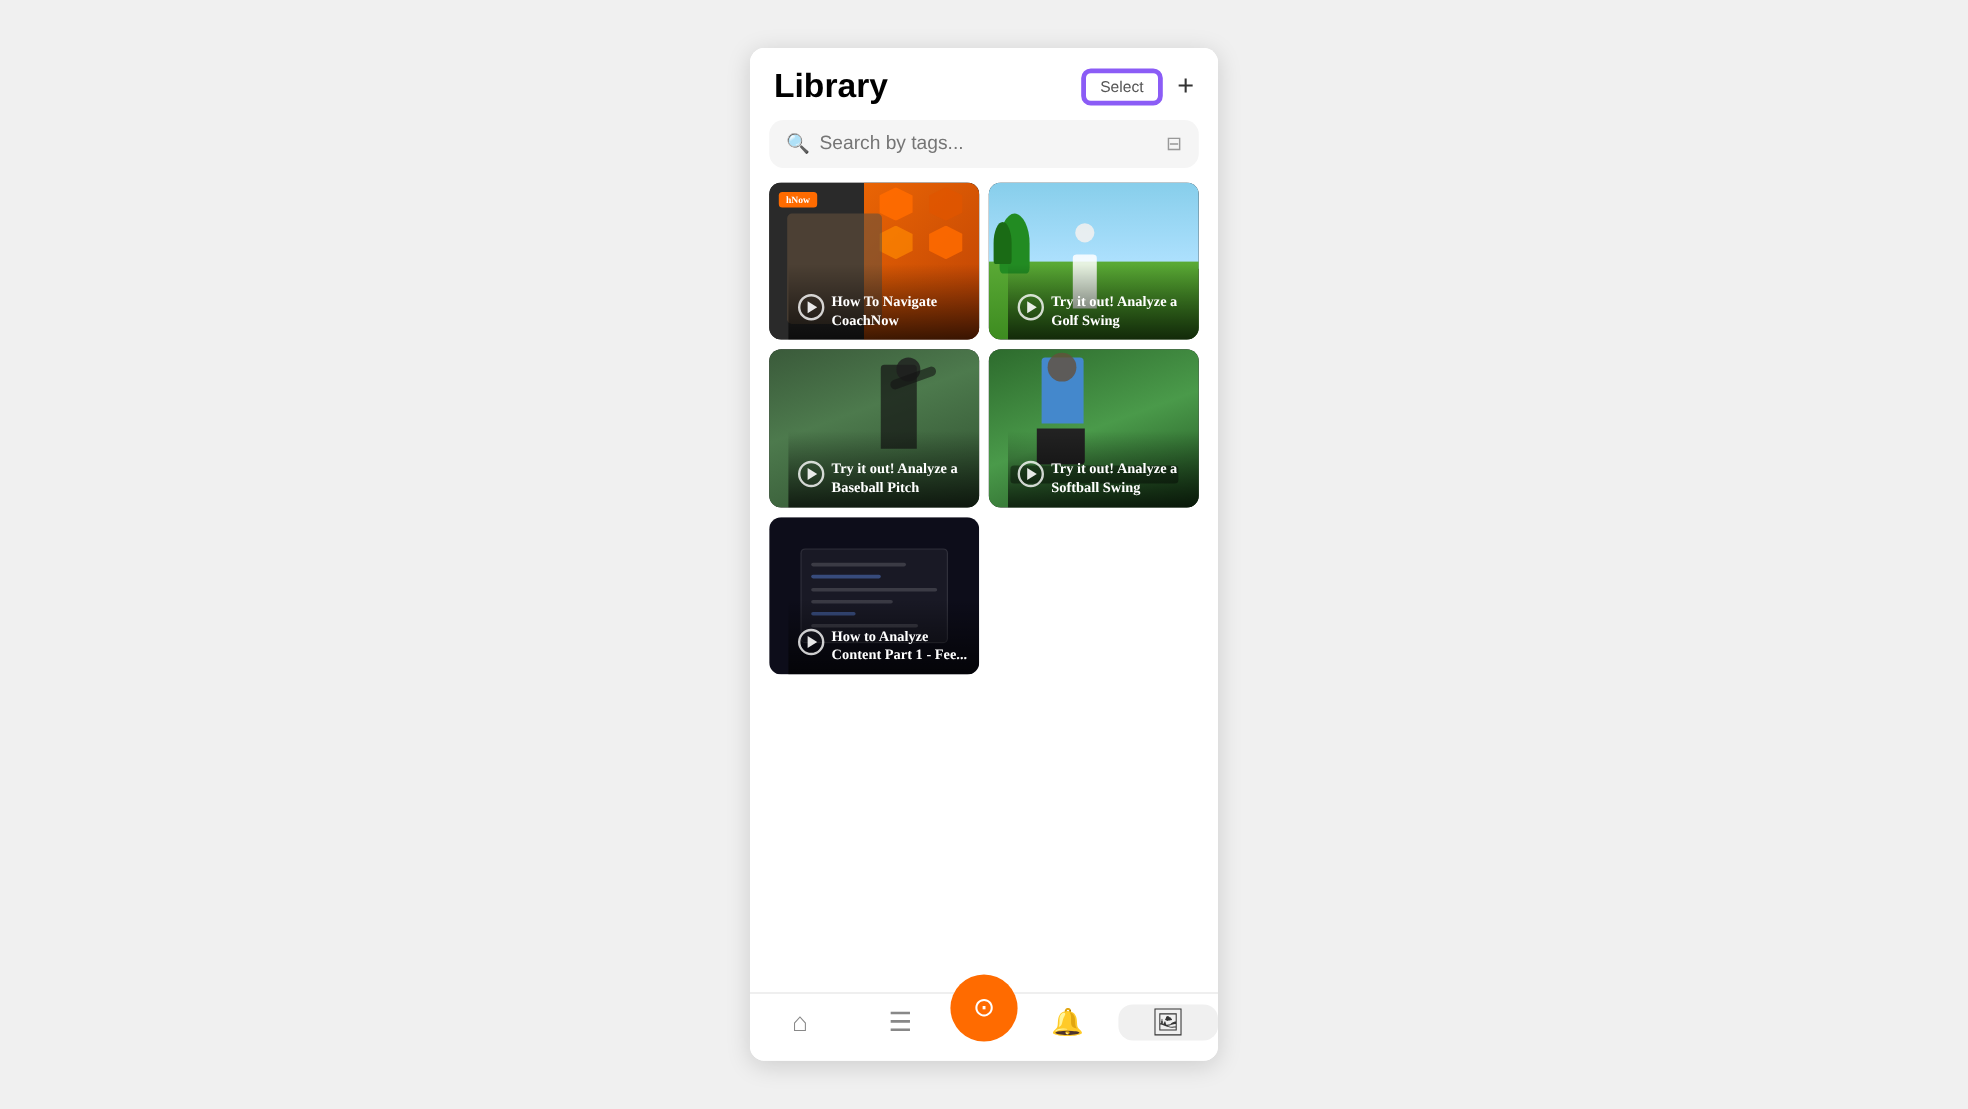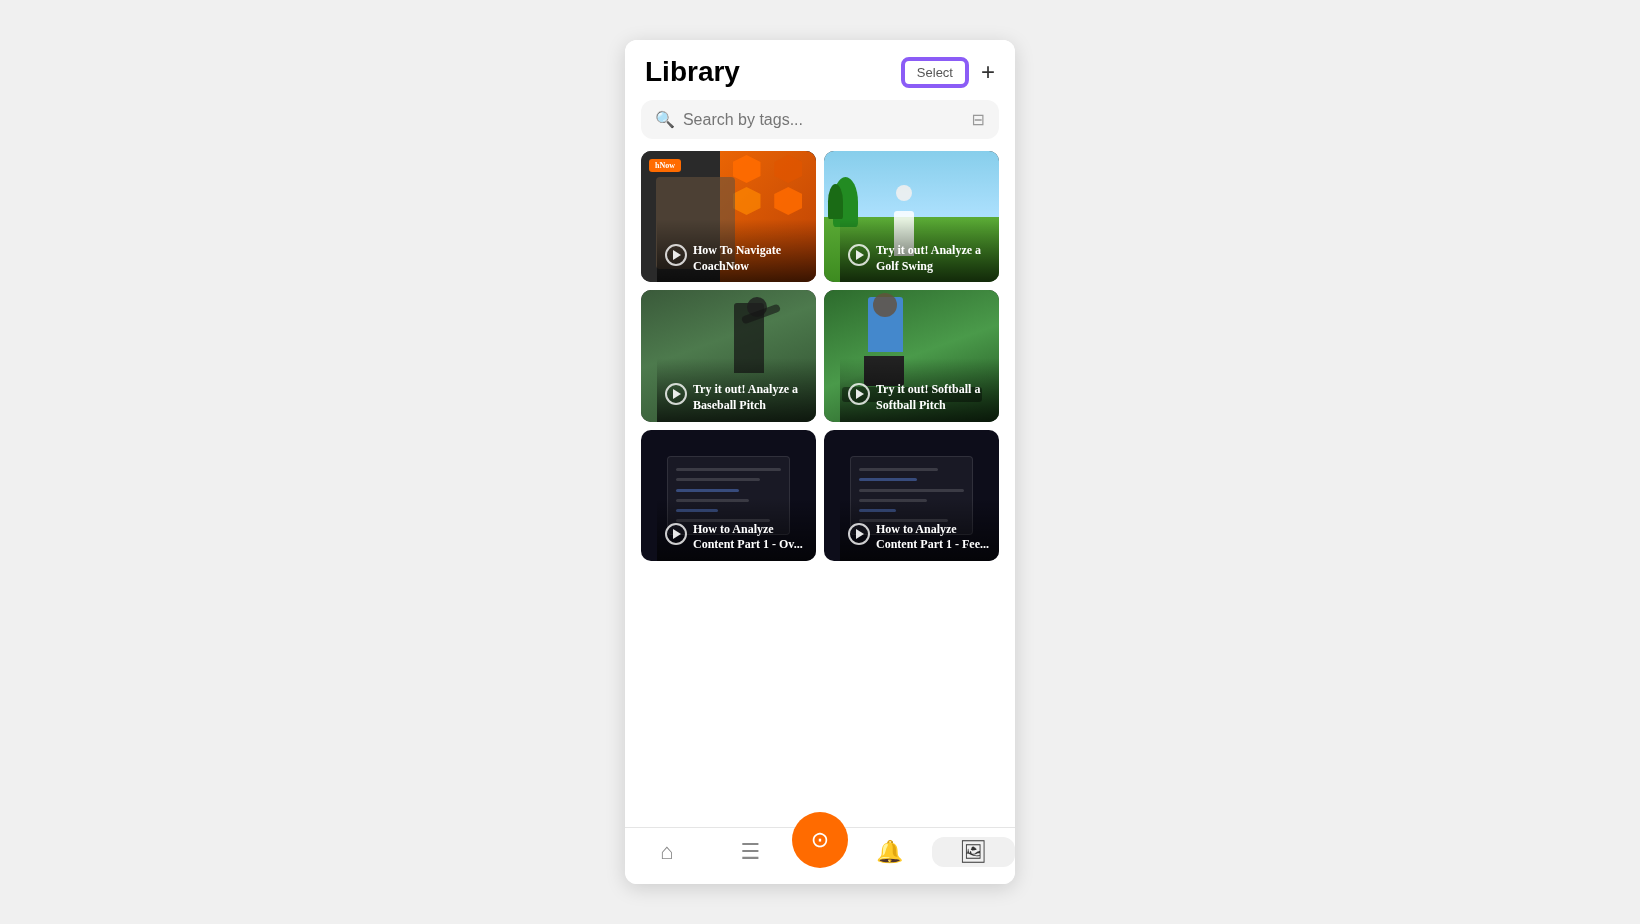--- a/index.html
+++ b/index.html
@@ -346,45 +346,25 @@
 
           <div style="position:absolute;left:23%;top:50%;width:40px;height:30px;background:#222;border-radius:0 0 3px 3px;"></div>
 
           <div style="position:absolute;bottom:15%;left:10%;right:10%;height:15px;background:rgba(0,0,0,0.4);border-radius:3px;"></div>
         </div>
         <div class="video-overlay">
           <div class="video-info">
             <div class="play-icon">
               <div class="play-triangle"></div>
             </div>
-            <span class="video-title">Try it out! Softball a Softball Pitch</span>
+            <span class="video-title">Try it out! Analyze a Softball Swing</span>
           </div>
         </div>
       </div>
 
-      <div class="video-card">
-        <div style="width:100%;height:100%;background:#0d0d1a;display:flex;align-items:center;justify-content:center;">
-          <div class="screen-mockup">
-            <div class="screen-line"></div>
-            <div class="screen-line" style="width:80%;"></div>
-            <div class="screen-line-blue"></div>
-            <div class="screen-line" style="width:70%;"></div>
-            <div class="screen-line-blue" style="width:40%;"></div>
-            <div class="screen-line" style="width:90%;"></div>
-          </div>
-        </div>
-        <div class="video-overlay">
-          <div class="video-info">
-            <div class="play-icon">
-              <div class="play-triangle"></div>
-            </div>
-            <span class="video-title">How to Analyze Content Part 1 - Ov...</span>
-          </div>
-        </div>
-      </div>
 
       <div class="video-card">
         <div style="width:100%;height:100%;background:#0d0d1a;display:flex;align-items:center;justify-content:center;">
           <div class="screen-mockup">
             <div class="screen-line" style="width:75%;"></div>
             <div class="screen-line-blue" style="width:55%;"></div>
             <div class="screen-line"></div>
             <div class="screen-line" style="width:65%;"></div>
             <div class="screen-line-blue" style="width:35%;"></div>
             <div class="screen-line" style="width:85%;"></div>

